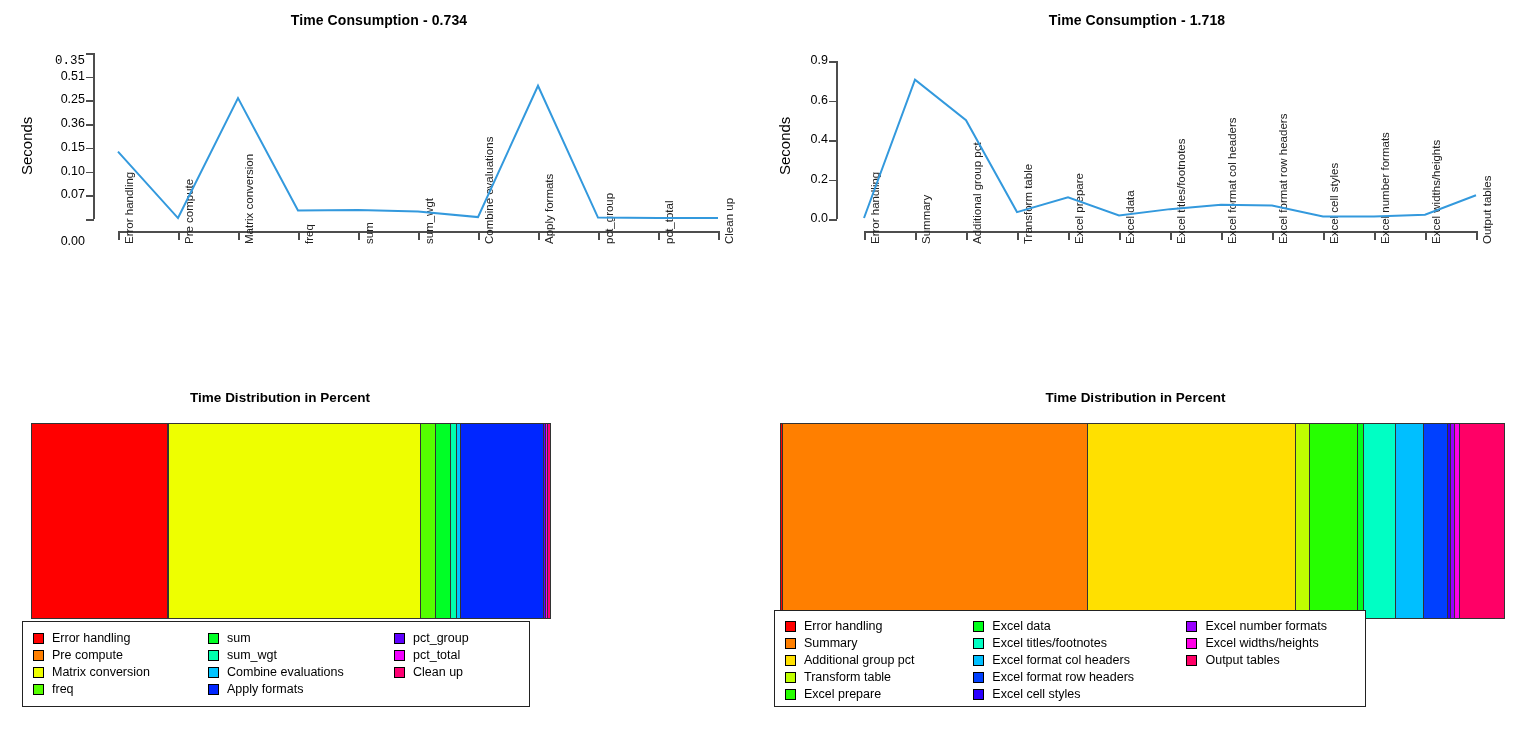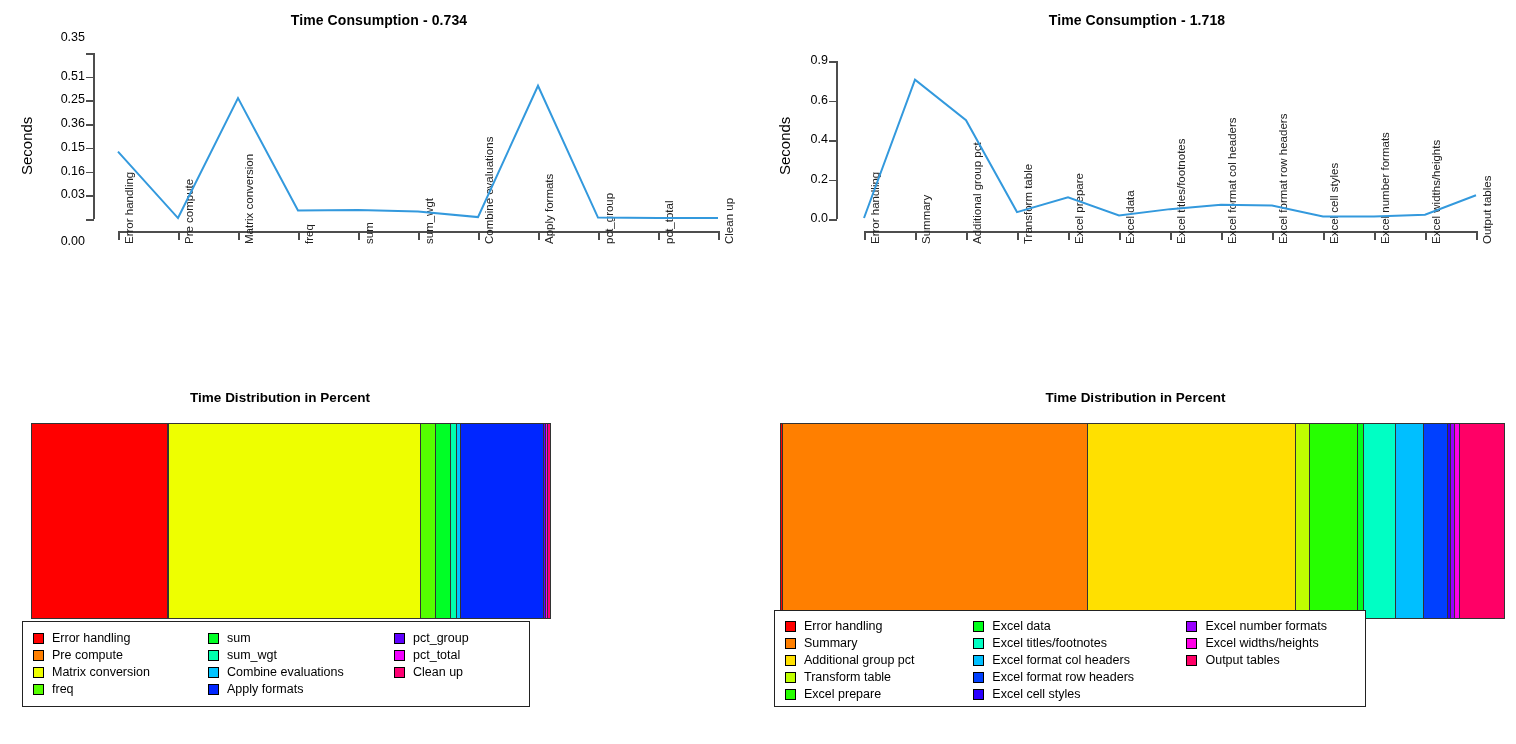--- a/index.html
+++ b/index.html
@@ -64,33 +64,33 @@
 
   <div class="chart-title" style="top:12px;left:0;">Time Consumption - 0.734</div>
 
   <div class="ylabel" style="left:18px;top:175px;">Seconds</div>
 
   <div id="left-plot">
       <div class="axis-line" style="left: 93px; top: 53px; width: 1.5px; height: 166px;"></div>
       <div class="tick-h" style="left: 86px; top: 219px; width: 8px;"></div>
       <div class="ytick-label" style="left: 41px; top: 211px; width: 44px; margin-top: 23px;">0.00</div>
       <div class="tick-h" style="left: 86px; top: 195.286px; width: 8px;"></div>
-      <div class="ytick-label" style="left: 41px; top: 187.286px; width: 44px;">0.03</div>
+      <div class="ytick-label" style="left: 41px; top: 187.286px; width: 44px;">0.07</div>
       <div class="tick-h" style="left: 86px; top: 171.571px; width: 8px;"></div>
-      <div class="ytick-label" style="left: 41px; top: 163.571px; width: 44px;">0.16</div>
+      <div class="ytick-label" style="left: 41px; top: 163.571px; width: 44px;">0.10</div>
       <div class="tick-h" style="left: 86px; top: 147.857px; width: 8px;"></div>
       <div class="ytick-label" style="left: 41px; top: 139.857px; width: 44px;">0.15</div>
       <div class="tick-h" style="left: 86px; top: 124.143px; width: 8px;"></div>
       <div class="ytick-label" style="left: 41px; top: 116.143px; width: 44px;">0.36</div>
       <div class="tick-h" style="left: 86px; top: 100.429px; width: 8px;"></div>
       <div class="ytick-label" style="left: 41px; top: 92.4286px; width: 44px;">0.25</div>
       <div class="tick-h" style="left: 86px; top: 76.7143px; width: 8px;"></div>
       <div class="ytick-label" style="left: 41px; top: 68.7143px; width: 44px;">0.51</div>
       <div class="tick-h" style="left: 86px; top: 53px; width: 8px;"></div>
-      <div class="ytick-label" style="left: 41px; top: 30px; width: 44px;">0.35</div>
+      <div class="ytick-label" style="left: 41px; top: 54px; width: 44px; font-family: Liberation Mono, monospace;">0.35</div>
       <div class="tick-h" style="left: 118px; top: 231px; width: 601px;"></div>
       <div class="tick" style="left: 118px; top: 231px; height: 9px;"></div>
       <div class="xtick-label" style="left: 123px; top: 244px;">Error handling</div>
       <div class="tick" style="left: 178px; top: 231px; height: 9px;"></div>
       <div class="xtick-label" style="left: 183px; top: 244px;">Pre compute</div>
       <div class="tick" style="left: 238px; top: 231px; height: 9px;"></div>
       <div class="xtick-label" style="left: 243px; top: 244px;">Matrix conversion</div>
       <div class="tick" style="left: 298px; top: 231px; height: 9px;"></div>
       <div class="xtick-label" style="left: 303px; top: 244px;">freq</div>
       <div class="tick" style="left: 358px; top: 231px; height: 9px;"></div>

